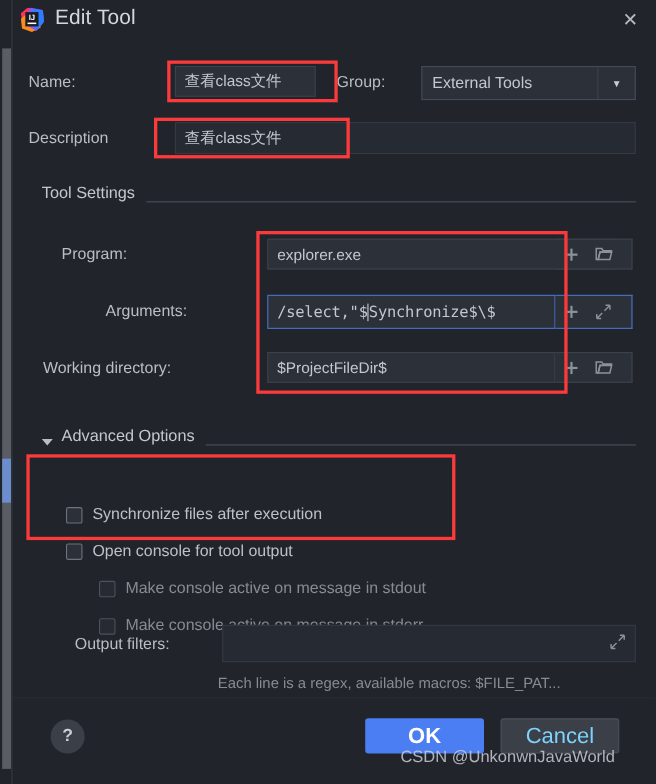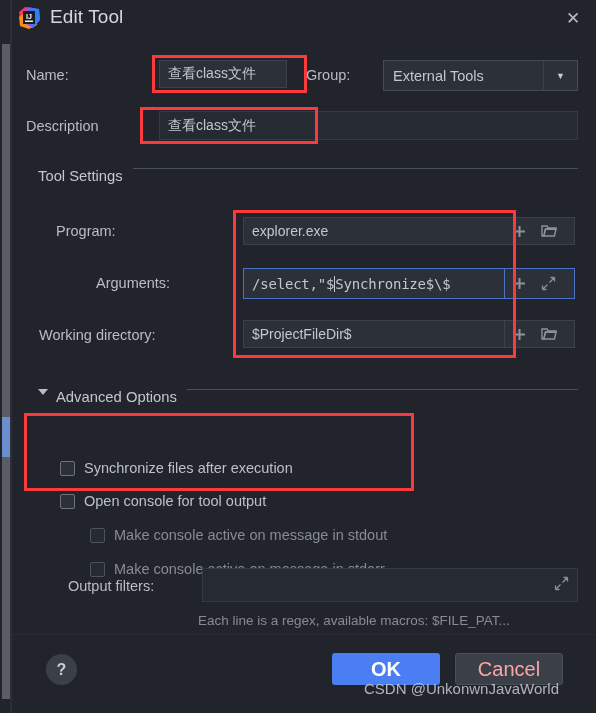--- a/index.html
+++ b/index.html
@@ -140,21 +140,21 @@
 
   
   #desc-field {
     left: 147px; top: 111px; width: 419px; height: 29px;
     background: #262a32; border: 1px solid #343a44;
   }
 
   
   .section-head {
     position: absolute;
-    display: flex; align-items: flex-start;
+    display: flex; align-items: flex-end;
     color: #c3c7ce; font-size: 14.8px;
     white-space: nowrap;
   }
   .section-head .line {
     height: 1px; background: #4a505a; margin-left: 10px;
   }
   #tool-settings { left: 26px; top: 168px; width: 540px; }
   #tool-settings .line { width: 452px; }
   #advanced-options { left: 26px; top: 389px; width: 540px; }
   #advanced-options .line { width: 400px; }
@@ -242,21 +242,21 @@
     display: flex; align-items: center; justify-content: center;
     font-size: 20px;
     box-sizing: border-box;
   }
   #ok-btn {
     left: 320px; top: 653px; width: 108px;
     background: #4b7ef2; color: #ffffff; font-weight: bold;
   }
   #cancel-btn {
     left: 443px; top: 653px; width: 108px;
-    background: #3b4048; color: #fca5a5;
+    background: #3b4048; color: #7dd3fc;
     border: 1px solid #4a505a;
     text-align: right;
   }
 
   
   #watermark {
     position: absolute;
     left: 352px; top: 680px;
     color: #c9cdd4;
     font-size: 15px;

